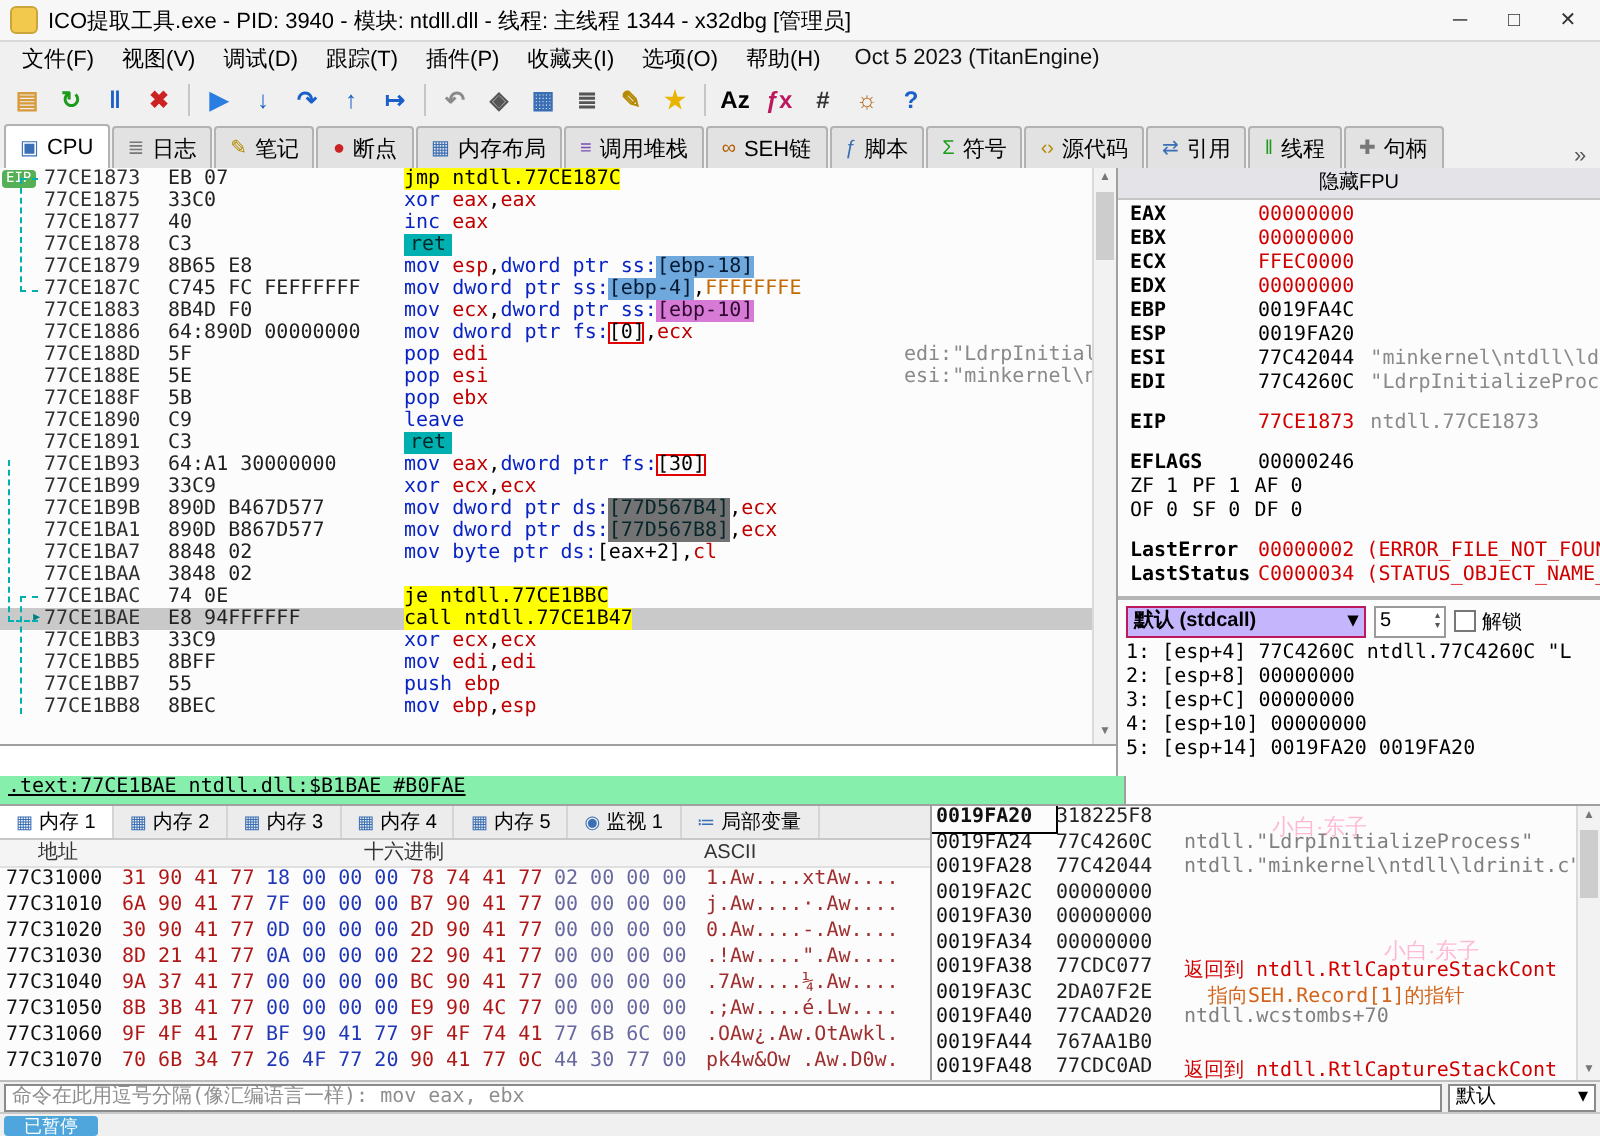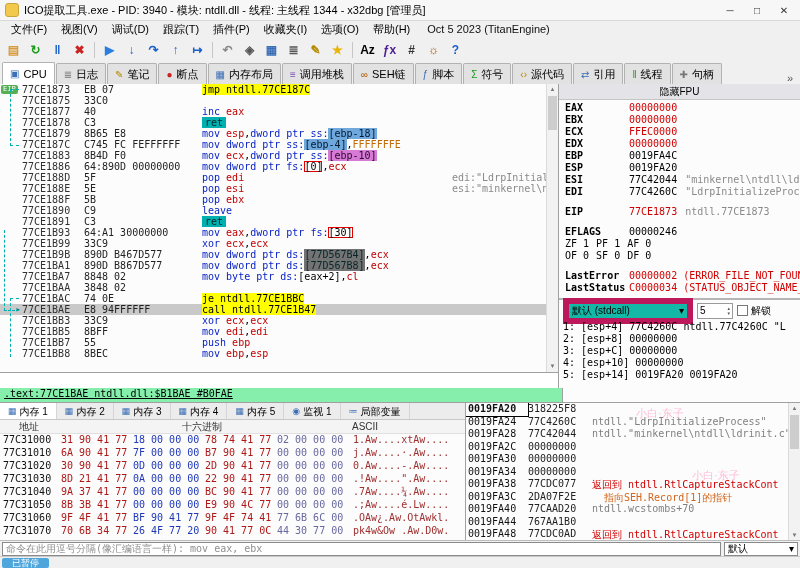--- a/index.html
+++ b/index.html
@@ -80,22 +80,22 @@
            text-align:center;font-size:10px;}
   .reglist{font:10px "DejaVu Sans Mono",monospace;padding-top:2px;}
   .regrow{display:flex;height:12px;line-height:12px;white-space:pre;overflow:hidden;}
   .rname{flex:0 0 64px;padding-left:6px;font-weight:bold;}
   .rval.red{color:#d10000;}
   .rextra{color:#8a8a8a;margin-left:8px;white-space:nowrap;overflow:hidden;}
   .regblank{height:8px;}
   .regflags{display:flex;height:12px;line-height:12px;padding-left:6px;gap:7px;}
   .argsec{border-top:2px solid #b5b5b5;margin-top:4px;background:#fcfcfc;}
   .convrow{display:flex;align-items:center;gap:4px;padding:2px 4px;height:17px;}
-  .combo{flex:0 0 112px;border:6px solid #be185d;background:#14b8a6;height:14px;line-height:13px;
-         padding:0 3px;font-size:10px;display:flex;justify-content:space-between;}
+  .combo{flex:0 0 112px;border:1px solid #be185d;background:#c4b5fd;height:14px;line-height:13px;
+         padding:0 3px;font-size:10px;display:flex;justify-content:space-between;font-weight:bold;}
   .spin{flex:0 0 30px;border:1px solid #9a9a9a;background:#fff;height:14px;display:flex;
         align-items:center;justify-content:space-between;padding:0 2px;font-size:10px;}
   .spinarrs i{display:block;font-style:normal;font-size:5px;line-height:5px;color:#555;}
   .chk{display:flex;align-items:center;gap:3px;font-size:10px;}
   .box{width:9px;height:9px;border:1px solid #777;background:#fff;}
   .argrow{font:10px "DejaVu Sans Mono",monospace;height:12px;line-height:12px;padding-left:4px;
           white-space:nowrap;overflow:hidden;}
 
   
   .infopane{position:absolute;top:372px;left:0;width:558px;height:16px;background:#ffffff;
@@ -189,21 +189,21 @@
       <span class="tbtn" style="color: rgb(26, 96, 200);">↦</span>
       <span class="tsep"></span>
       <span class="tbtn" style="color: rgb(138, 138, 138);">↶</span>
       <span class="tbtn" style="color: rgb(85, 85, 85);">◈</span>
       <span class="tbtn" style="color: rgb(59, 111, 181);">▦</span>
       <span class="tbtn" style="color: rgb(85, 85, 85);">≣</span>
       <span class="tbtn" style="color: rgb(181, 138, 0);">✎</span>
       <span class="tbtn" style="color: rgb(232, 180, 0);">★</span>
       <span class="tsep"></span>
       <span class="tbtn" style="color: #000000;">Az</span>
-      <span class="tbtn" style="color: #4c1d95;">ƒx</span>
+      <span class="tbtn" style="color: #be185d;">ƒx</span>
       <span class="tbtn" style="color: rgb(51, 51, 51);">#</span>
       <span class="tbtn" style="color: rgb(176, 91, 0);">☼</span>
       <span class="tbtn" style="color: rgb(26, 96, 200);">?</span>
     </div>
 
   <div class="tabbar">
     <span class="tabsstrip" id="tabsstrip">
         <span class="tab active">
           <i class="ticon" style="color: rgb(59, 111, 181);">▣</i>
           <span class="tlabel">CPU</span>
@@ -256,21 +256,21 @@
           <i class="ticon" style="color: rgb(119, 119, 119);">✚</i>
           <span class="tlabel">句柄</span>
         </span>
       </span>
     <span class="tovf">»</span>
   </div>
 
   <div class="dasm">
     <div id="dasmrows">
         <div class="drow"><span class="dgut"><span class="eipchip">EIP</span></span><span class="daddr">77CE1873</span><span class="dbytes">EB 07</span><span class="dins"><span class="sg-jy">jmp ntdll.77CE187C</span></span><span class="dcmt"></span></div>
-        <div class="drow"><span class="dgut"></span><span class="daddr">77CE1875</span><span class="dbytes">33C0</span><span class="dcmt"></span></div>
+        <div class="drow"><span class="dgut"></span><span class="daddr">77CE1875</span><span class="dbytes">33C0</span><span class="dins"><span class="sg-mn">xor </span><span class="sg-reg">eax</span><span class="sg-pl">,</span><span class="sg-reg">eax</span></span><span class="dcmt"></span></div>
         <div class="drow"><span class="dgut"></span><span class="daddr">77CE1877</span><span class="dbytes">40</span><span class="dins"><span class="sg-mn">inc </span><span class="sg-reg">eax</span></span><span class="dcmt"></span></div>
         <div class="drow"><span class="dgut"></span><span class="daddr">77CE1878</span><span class="dbytes">C3</span><span class="dins"><span class="sg-ret">ret</span></span><span class="dcmt"></span></div>
         <div class="drow"><span class="dgut"></span><span class="daddr">77CE1879</span><span class="dbytes">8B65 E8</span><span class="dins"><span class="sg-mn">mov </span><span class="sg-reg">esp</span><span class="sg-pl">,</span><span class="sg-mem">dword ptr ss:</span><span class="sg-chipB">[ebp-18]</span></span><span class="dcmt"></span></div>
         <div class="drow"><span class="dgut"></span><span class="daddr">77CE187C</span><span class="dbytes">C745 FC FEFFFFFF</span><span class="dins"><span class="sg-mn">mov </span><span class="sg-mem">dword ptr ss:</span><span class="sg-chipB">[ebp-4]</span><span class="sg-pl">,</span><span class="sg-num">FFFFFFFE</span></span><span class="dcmt"></span></div>
         <div class="drow"><span class="dgut"></span><span class="daddr">77CE1883</span><span class="dbytes">8B4D F0</span><span class="dins"><span class="sg-mn">mov </span><span class="sg-reg">ecx</span><span class="sg-pl">,</span><span class="sg-mem">dword ptr ss:</span><span class="sg-chipP">[ebp-10]</span></span><span class="dcmt"></span></div>
         <div class="drow"><span class="dgut"></span><span class="daddr">77CE1886</span><span class="dbytes">64:890D 00000000</span><span class="dins"><span class="sg-mn">mov </span><span class="sg-mem">dword ptr </span><span class="sg-mem">fs:</span><span class="sg-redbox">[0]</span><span class="sg-pl">,</span><span class="sg-reg">ecx</span></span><span class="dcmt"></span></div>
         <div class="drow"><span class="dgut"></span><span class="daddr">77CE188D</span><span class="dbytes">5F</span><span class="dins"><span class="sg-mn">pop </span><span class="sg-reg">edi</span></span><span class="dcmt">edi:"LdrpInitializeProcess"</span></div>
         <div class="drow"><span class="dgut"></span><span class="daddr">77CE188E</span><span class="dbytes">5E</span><span class="dins"><span class="sg-mn">pop </span><span class="sg-reg">esi</span></span><span class="dcmt">esi:"minkernel\ntdll\ldrinit.c"</span></div>
         <div class="drow"><span class="dgut"></span><span class="daddr">77CE188F</span><span class="dbytes">5B</span><span class="dins"><span class="sg-mn">pop </span><span class="sg-reg">ebx</span></span><span class="dcmt"></span></div>
         <div class="drow"><span class="dgut"></span><span class="daddr">77CE1890</span><span class="dbytes">C9</span><span class="dins"><span class="sg-mn">leave</span></span><span class="dcmt"></span></div>

